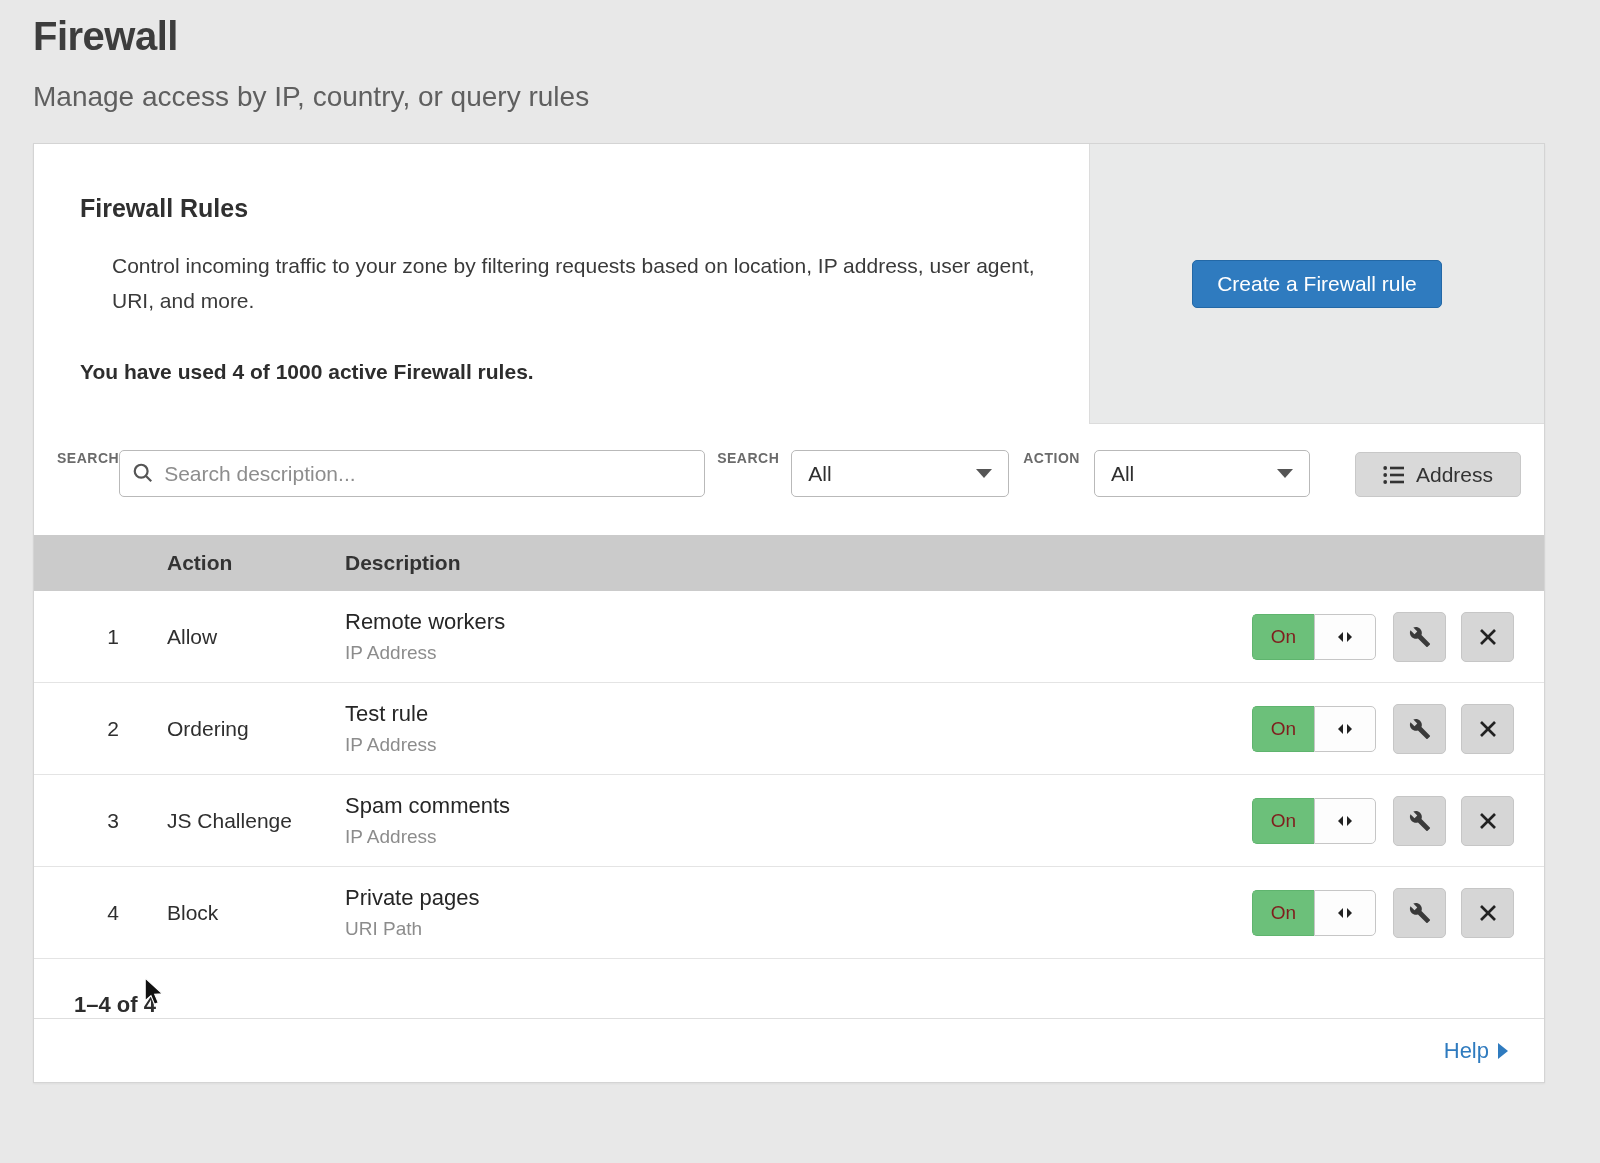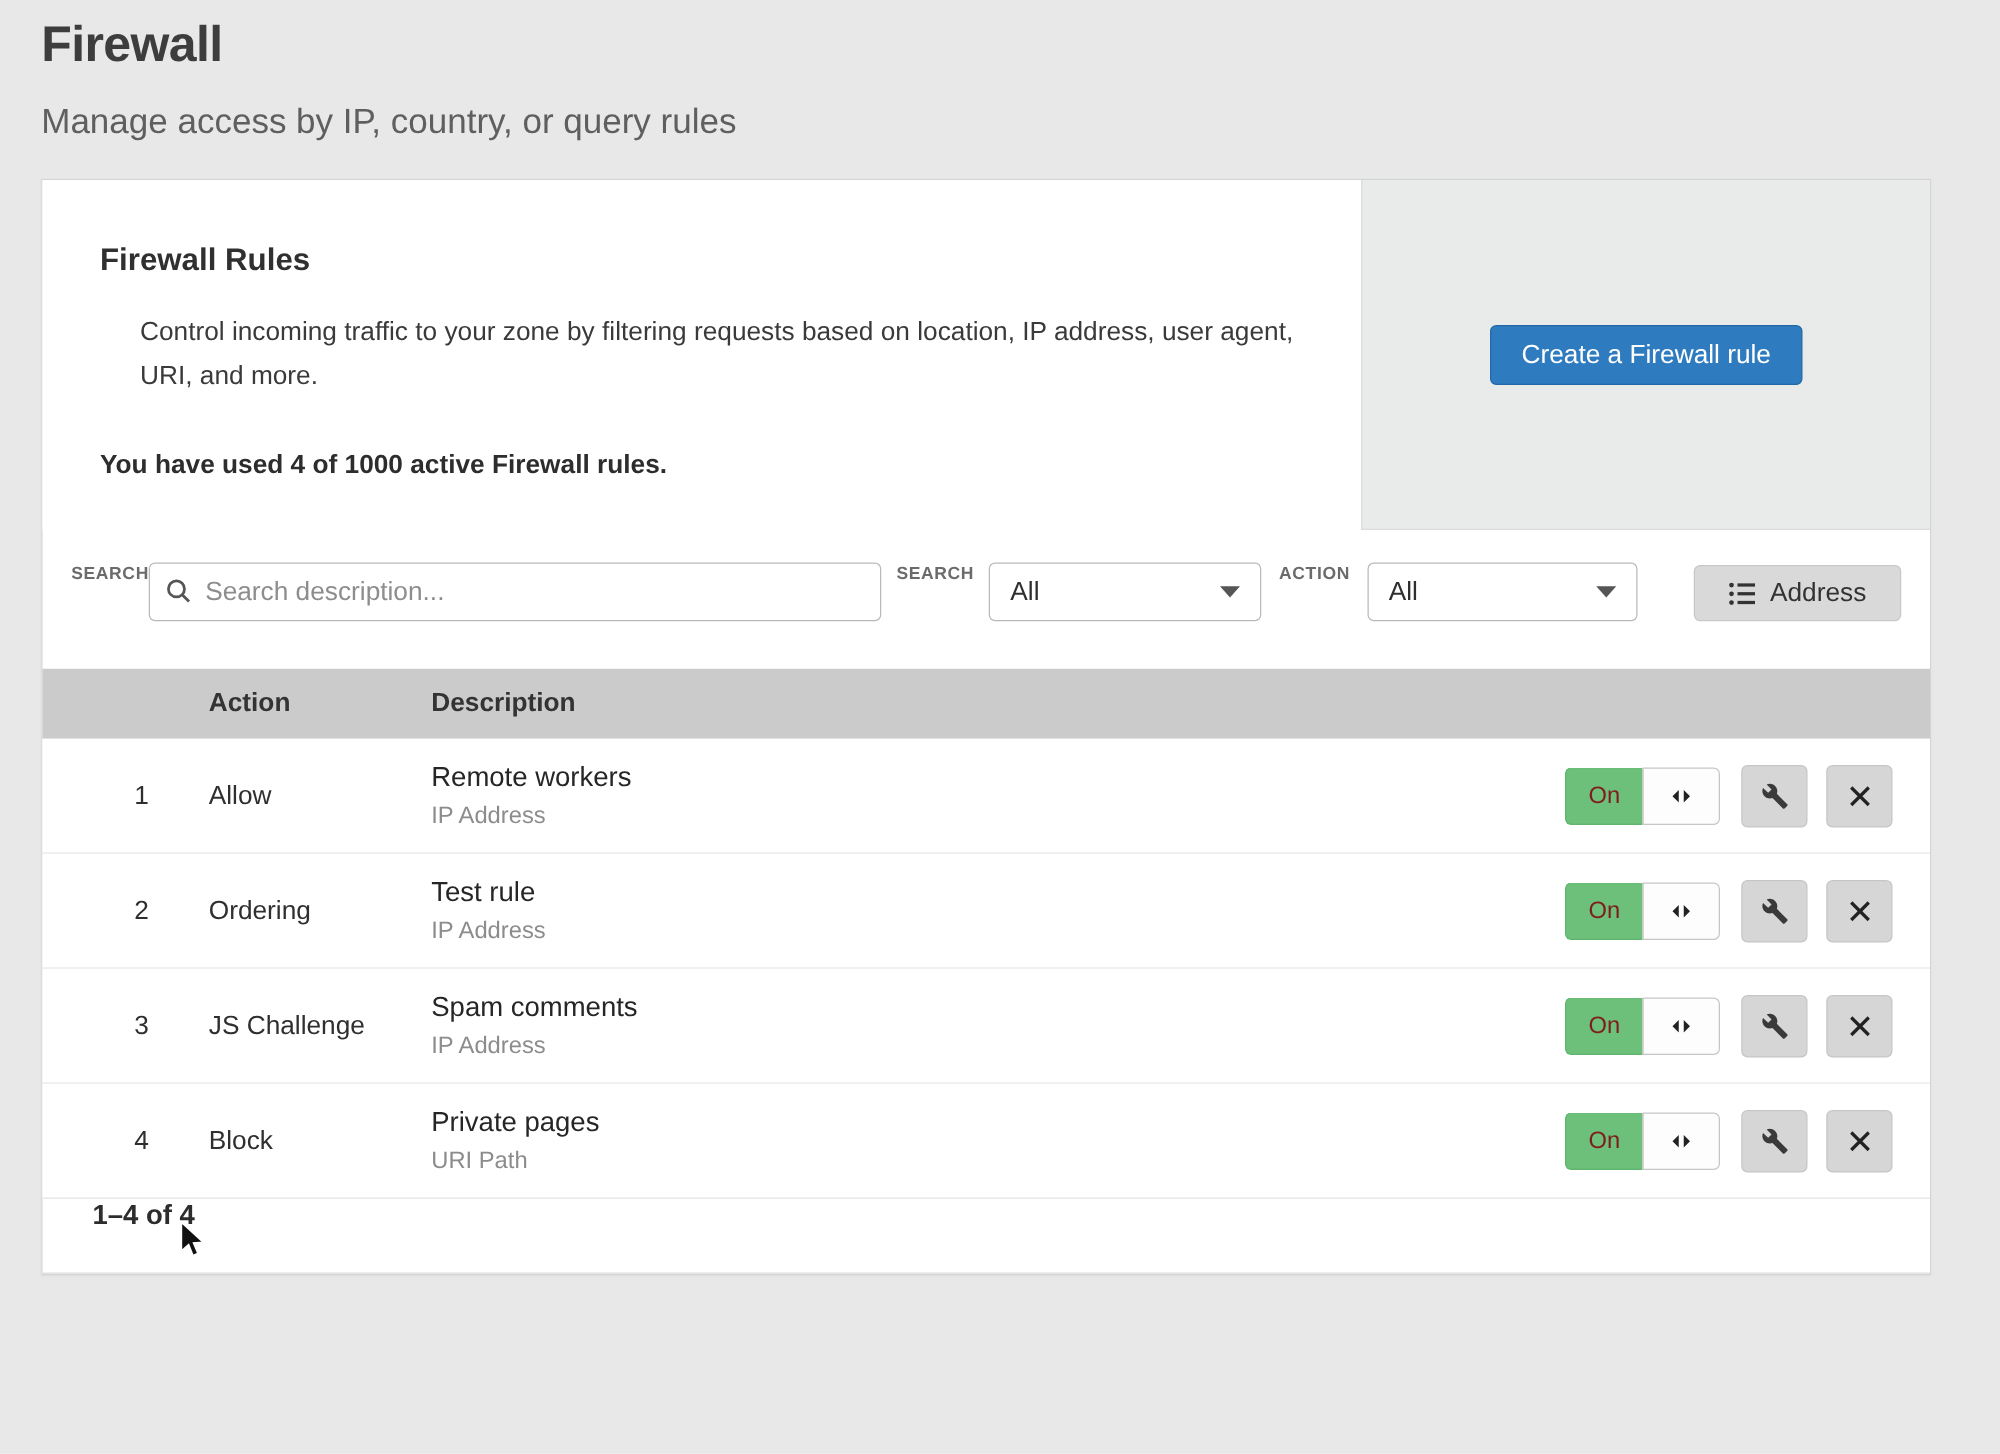--- a/index.html
+++ b/index.html
@@ -130,21 +130,21 @@
   .icon-btn {
     width: 53px; height: 50px;
     background: #d6d6d6; border: 1px solid #c6c6c6; border-radius: 5px;
     display: flex; align-items: center; justify-content: center;
     cursor: pointer;
   }
   .icon-btn.wrench { margin-left: 17px; }
   .icon-btn.delete { margin-left: 15px; }
 
   .pagination {
-    height: 60px; display: flex; align-items: flex-start;
+    height: 60px; display: flex; align-items: flex-end;
     padding-left: 40px; border-bottom: 1px solid #dedede;
     font-size: 22px; font-weight: 700; color: #2d2d2d;
   }
   .card-footer {
     height: 63px; display: flex; align-items: center; justify-content: flex-end;
     padding-right: 36px;
   }
   .help-link {
     display: flex; align-items: center; gap: 9px;
     font-size: 22px; color: #2f7bbf; cursor: pointer; font-weight: 400;
@@ -344,18 +344,24 @@
           <line x1="16" y1="2" x2="2" y2="16" stroke="#222" stroke-width="2.6"></line>
         </svg>
       </div>
     </div>
   </div>
 
   <div class="pagination">
     <span>1–4 of 4</span>
   </div>
 
+  <div class="card-footer">
+    <div class="help-link">
+      <span>Help</span>
+      <span class="help-arrow"></span>
+    </div>
+  </div>
 
 </div>
 
 <svg class="cursor" width="24" height="28" viewBox="0 0 16 20">
   <path d="M1 0 L1 16.2 L5.1 12.6 L7.6 18.8 L10.3 17.6 L7.8 11.6 L13.3 11.3 Z" fill="#111" stroke="#fff" stroke-width="0.8"></path>
 </svg>
 
 </body></html>

